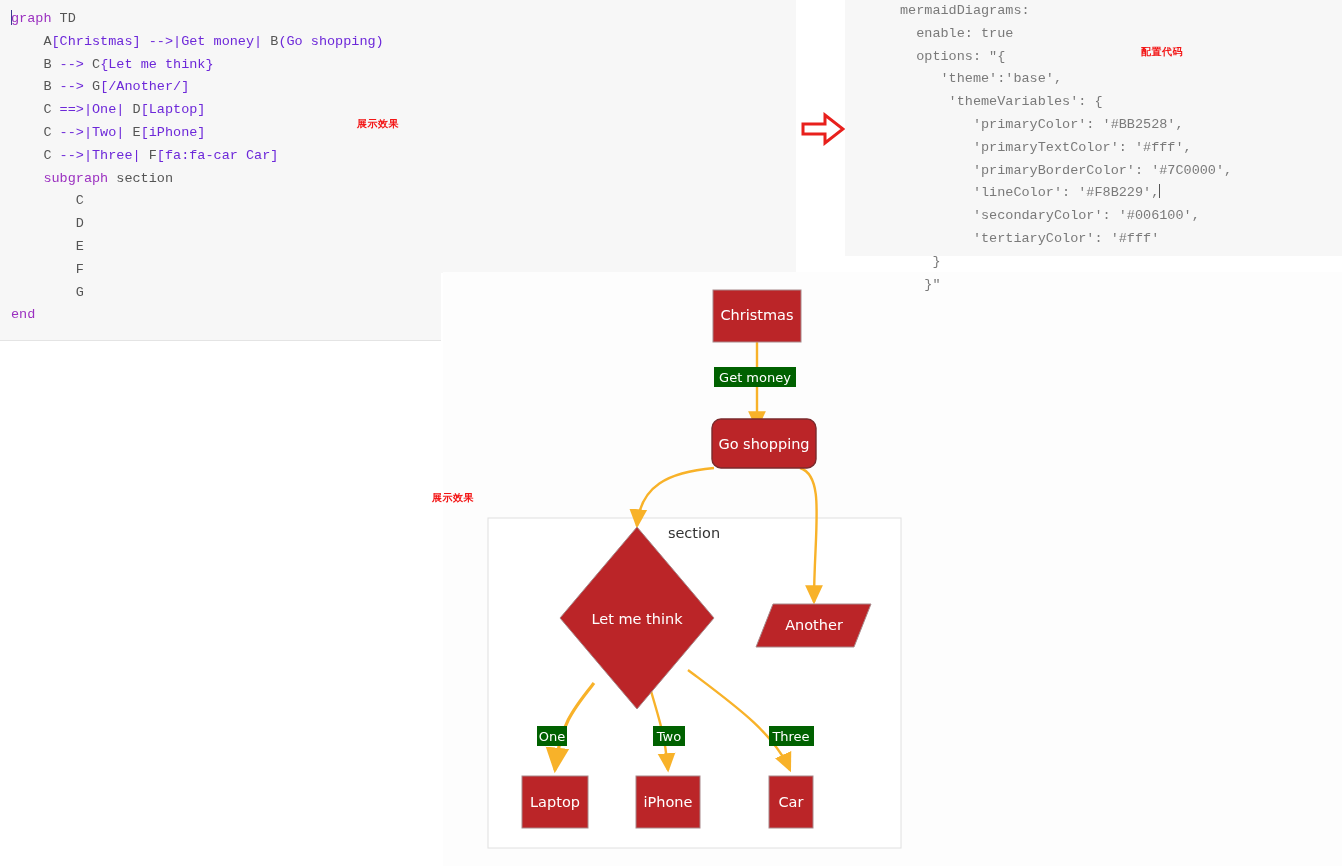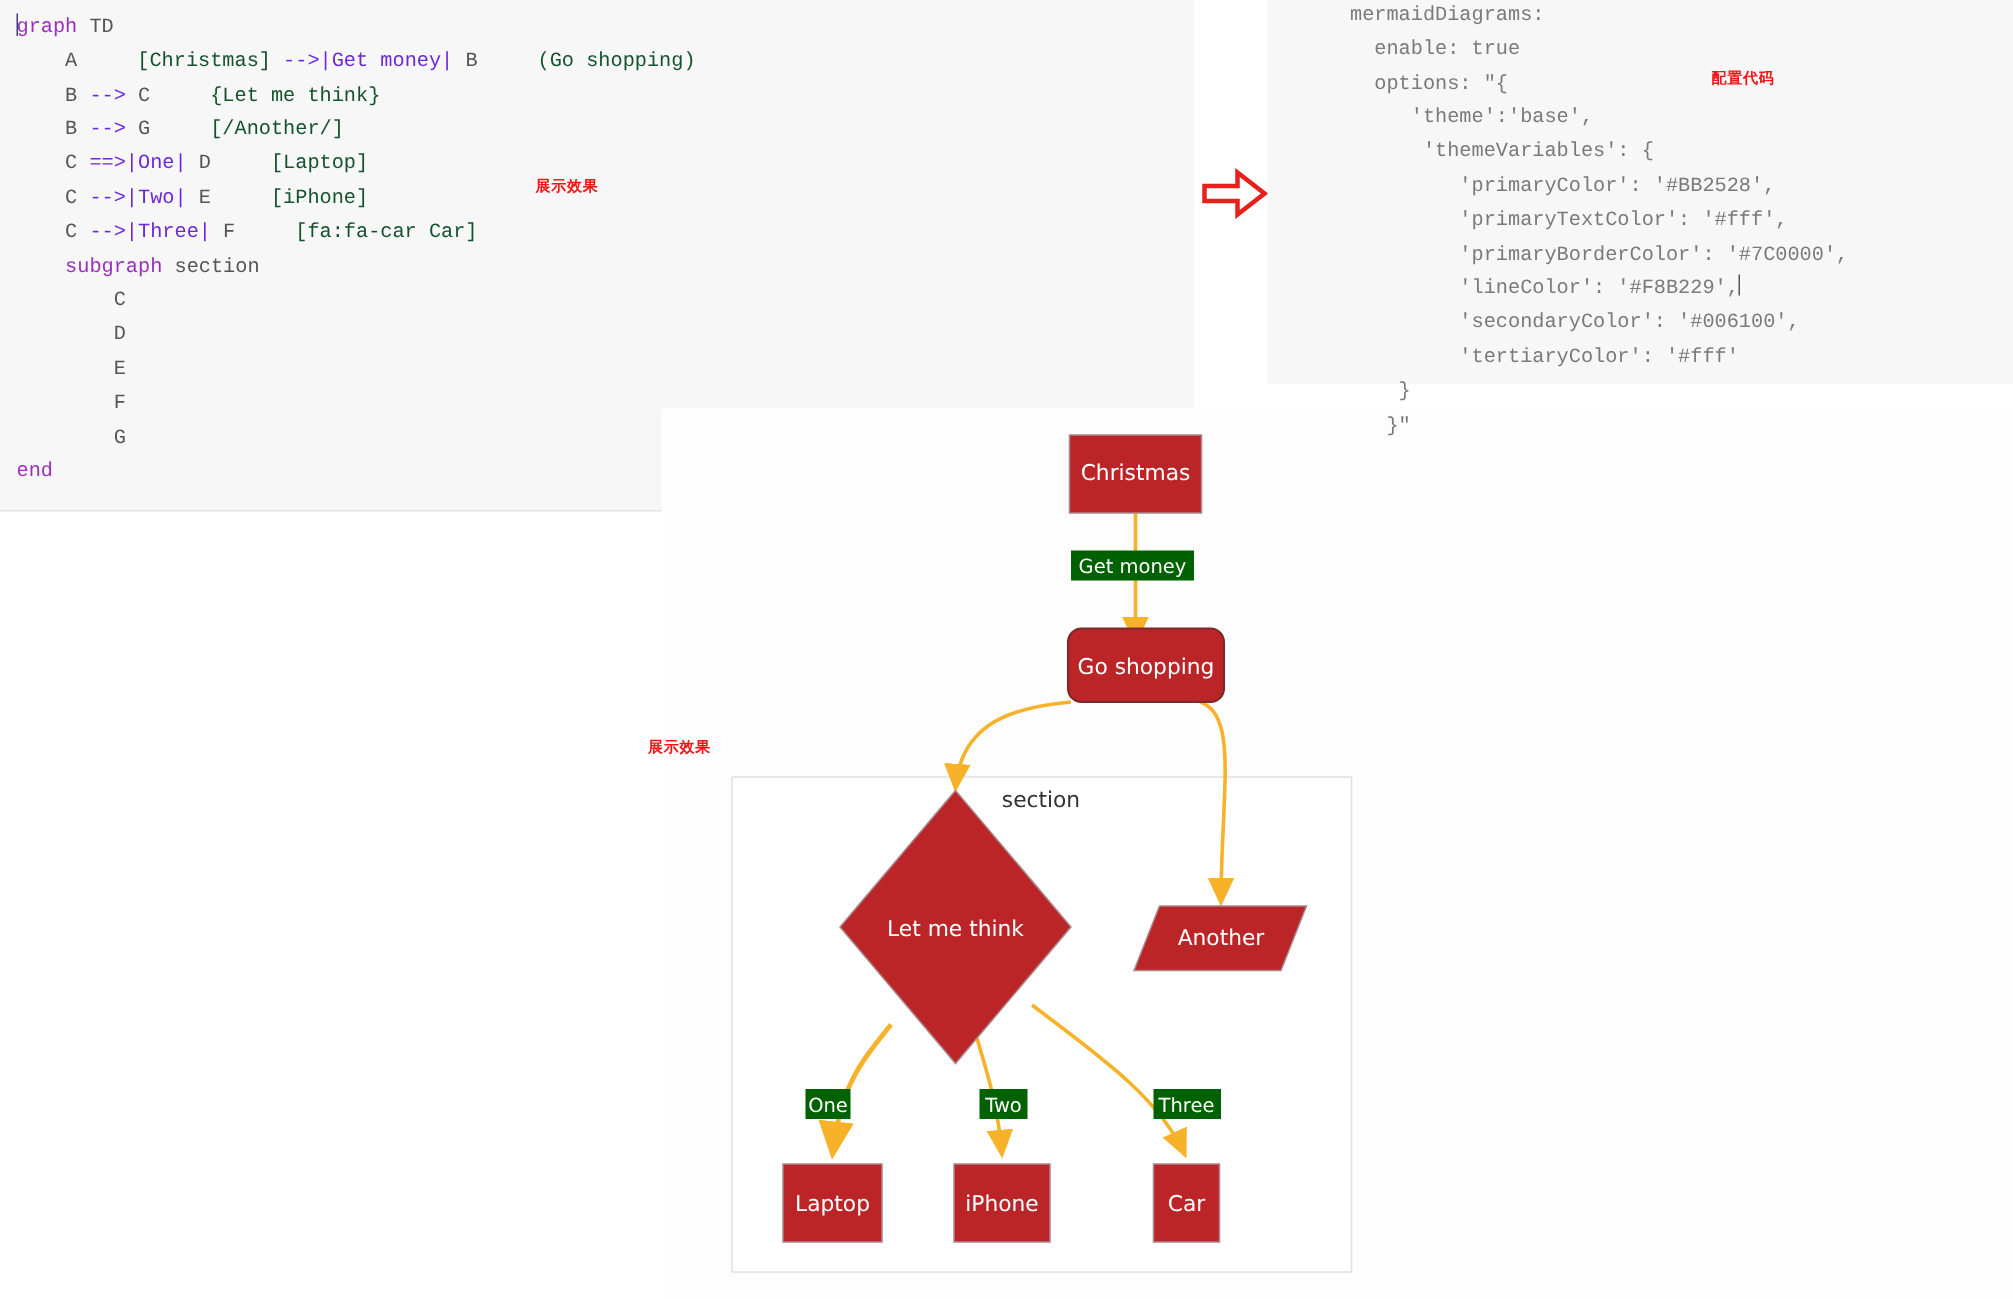--- a/index.html
+++ b/index.html
@@ -62,21 +62,21 @@
     white-space: pre;
     color: #555555;
     z-index: 4;
   }
   #source-code-text { left: 11px; top: 8px; }
   #config-code-text { left: 900px; top: 0px; }
 
   .code-line { white-space: pre; display: block; height: 22.8px; }
 
   .tok-kw      { color: #9b30c0; }
-  .tok-bracket { color: #14532d; margin-left: 40px; }
+  .tok-bracket { color: #6d28d9; }
   .tok-arrow   { color: #6d28d9; }
   .tok-plain   { color: #555555; }
   .tok-gray    { color: #7a7a7a; }
 
   .caret {
     display: inline-block;
     width: 0;
     border-left: 1px solid #3b3b8f;
     height: 15px;
     vertical-align: -3px;

